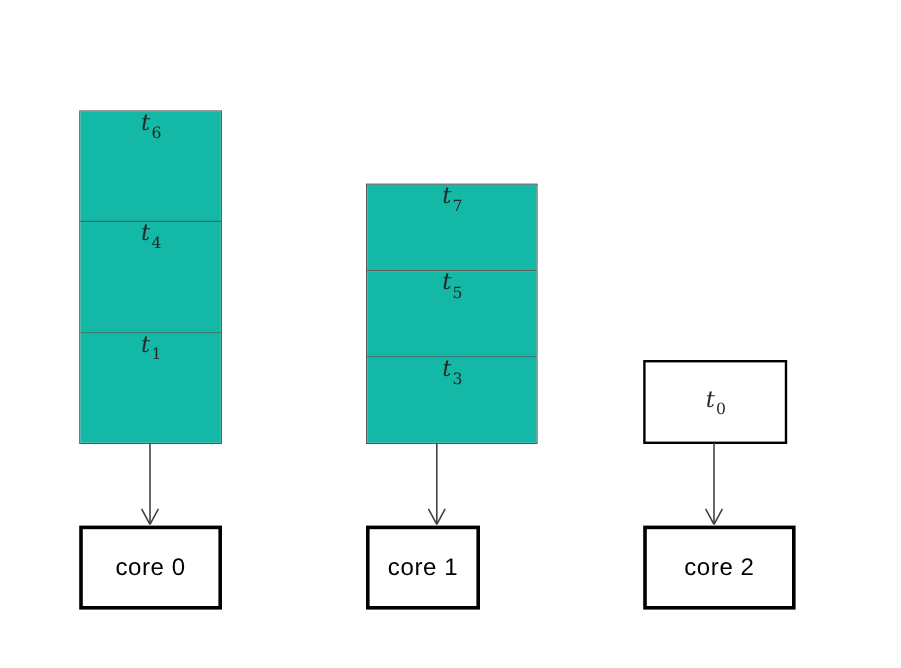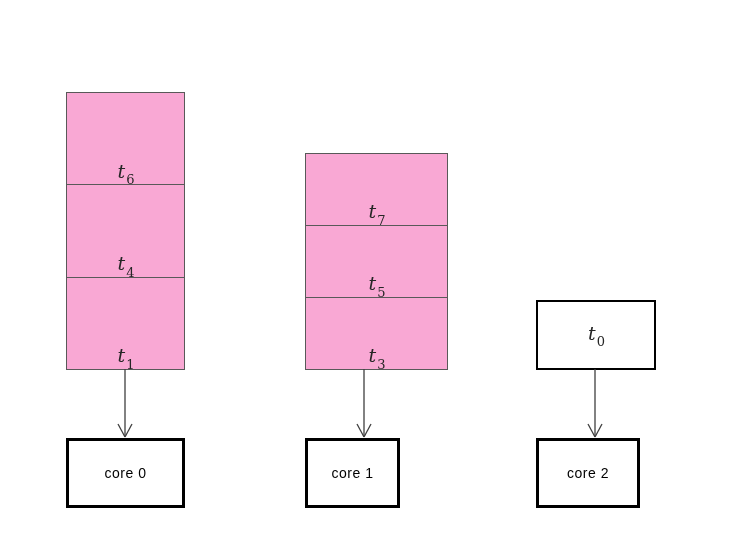--- a/index.html
+++ b/index.html
@@ -23,24 +23,24 @@
   .stack {
     position: absolute;
     display: flex;
     flex-direction: column;
     border: 1px solid var(--stack-border);
     background: #fff;
   }
   .stack .task-cell {
     flex: 1;
     display: flex;
-    align-items: flex-end;
+    align-items: flex-start;
     justify-content: center;
     border-bottom: 1px solid var(--stack-border);
-    background: #f9a8d4;
+    background: #14b8a6;
   }
   .stack .task-cell:last-child { border-bottom: none; }
   .task-label {
     font-family: "DejaVu Serif", "Liberation Serif", serif;
     font-style: italic;
     font-size: 19px;
     color: var(--task-text);
     line-height: 1;
   }
   .task-label sub {
@@ -62,37 +62,37 @@
   .core-box {
     position: absolute;
     border: 3px solid var(--heavy-border);
     background: #fff;
     display: flex;
     align-items: center;
     justify-content: center;
   }
   .core-label {
     font-family: "Liberation Sans", sans-serif;
-    font-size: 14px;
+    font-size: 20px;
     color: var(--core-text);
     letter-spacing: 0.5px;
   }
   .arrow-svg { position: absolute; }
   .arrow-svg line {
     stroke: var(--arrow);
     stroke-width: 1.3;
     fill: none;
   }
   
   #stack-0 { left: 66px; top: 92px;  width: 119px; height: 278px; }
   #stack-1 { left: 305px; top: 153px; width: 143px; height: 217px; }
   #taskbox-2 { left: 536px; top: 300px; width: 120px; height: 70px; }
   #core-0 { left: 66px;  top: 438px; width: 119px; height: 70px; }
   #core-1 { left: 305px; top: 438px; width: 95px; height: 70px; }
-  #core-2 { left: 536px; top: 438px; width: 104px; height: 70px; }
+  #core-2 { left: 536px; top: 438px; width: 127px; height: 70px; }
   #arrow-0 { left: 115px; top: 369px; }
   #arrow-1 { left: 354px; top: 369px; }
   #arrow-2 { left: 585px; top: 369px; }
 </style>
 </head>
 <body>
 
 <div class="canvas">
 
   <div class="stack" id="stack-0">

